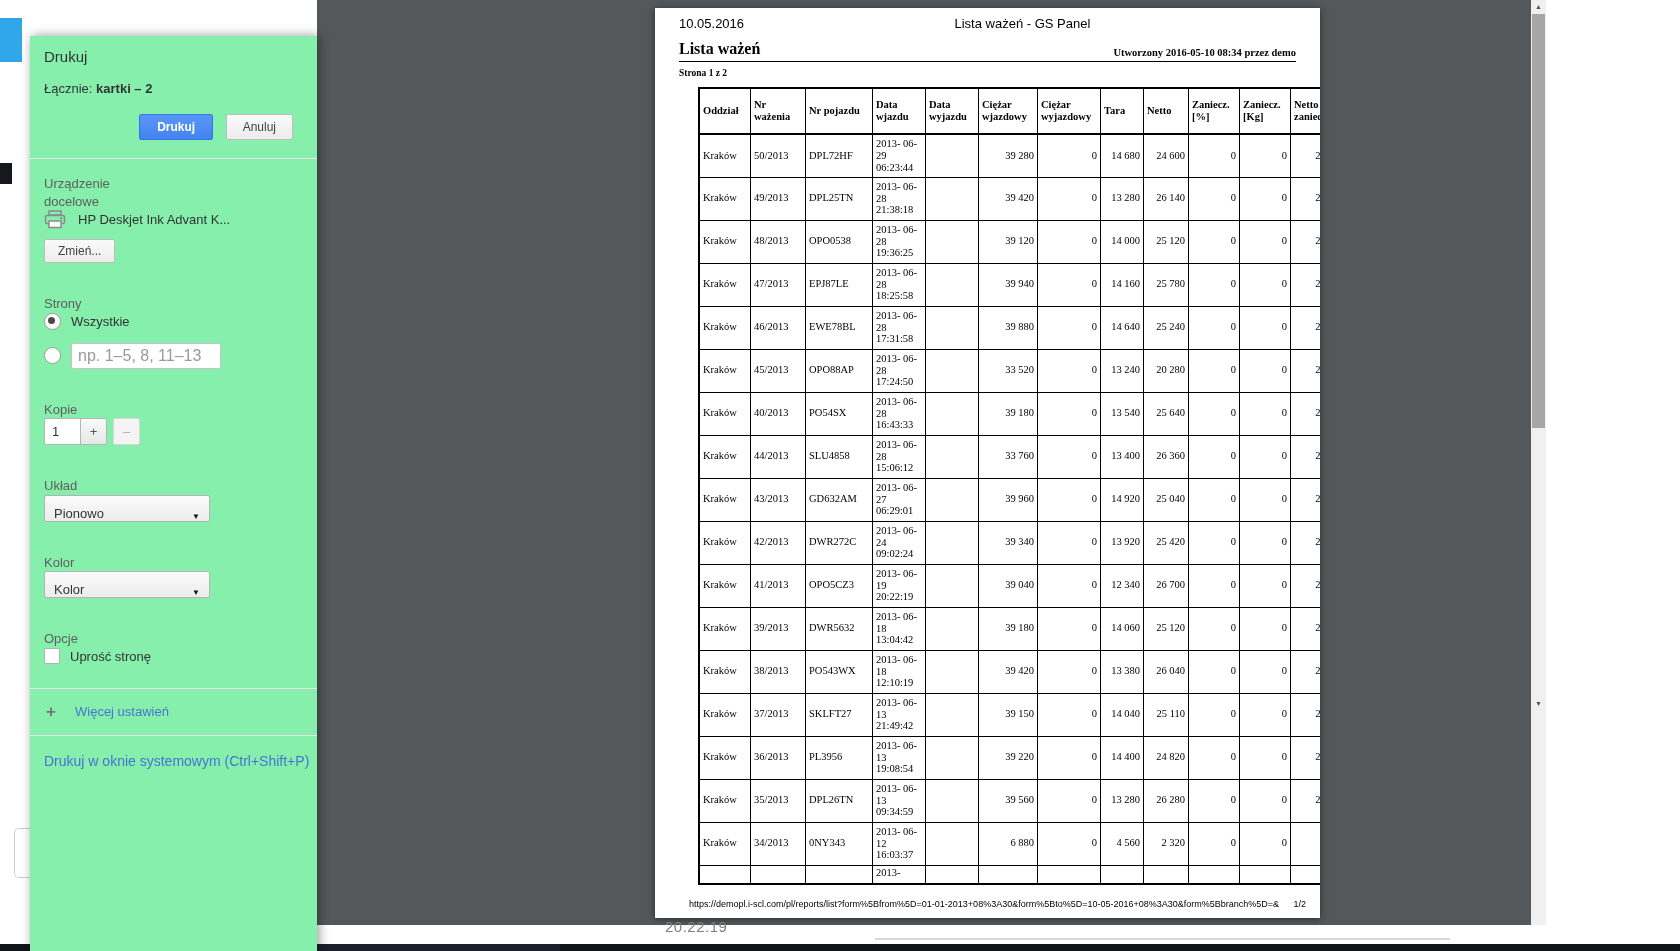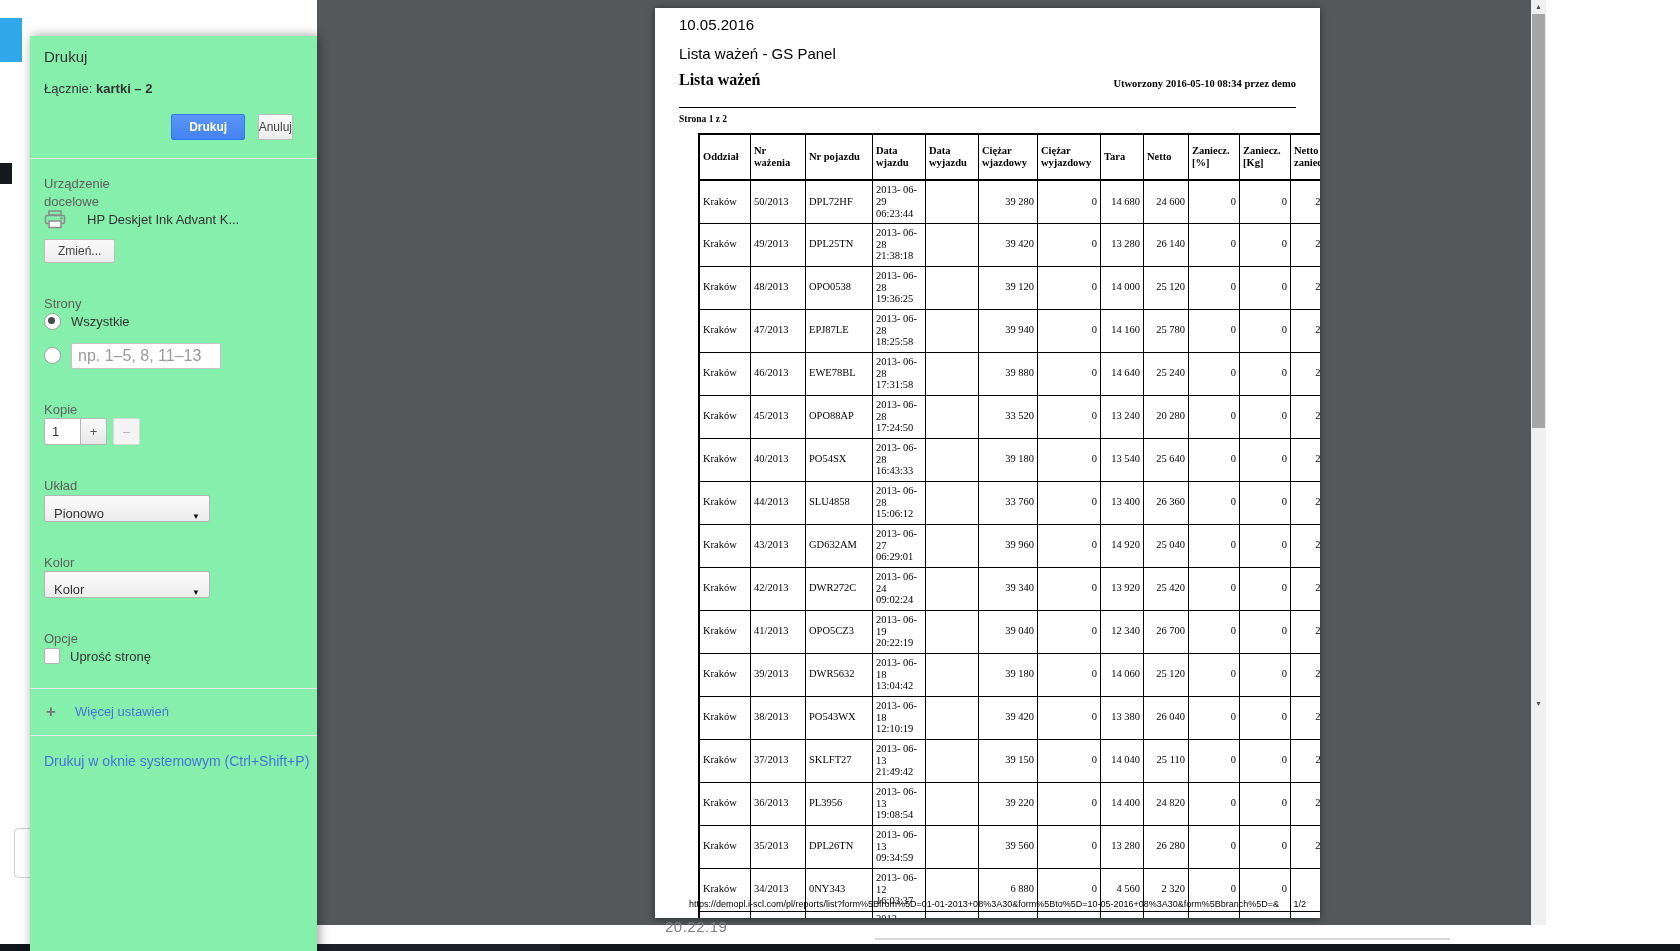--- a/index.html
+++ b/index.html
@@ -15,25 +15,25 @@
   .thin-rule{position:absolute;left:875px;top:938px;width:575px;height:2px;background:#d8d8d8;}
   .taskbar{position:absolute;left:0;top:944px;width:1680px;height:7px;background:#10151c;}
   .taskbar .seg1{position:absolute;left:92px;top:0;width:122px;height:7px;background:#2a3140;}
   .taskbar .seg2{position:absolute;left:300px;top:0;width:260px;height:7px;background:#1b212b;}
 
   
   .backdrop{position:absolute;left:317px;top:0;width:1214px;height:925px;background:#54585b;}
   .paper{position:absolute;left:338px;top:8px;width:665px;height:910px;background:#ffffff;
          box-shadow:0 1px 7px rgba(0,0,0,.5);overflow:hidden;color:#000;
          font-family:"Liberation Serif",serif;}
-  .p-header{display:flex;padding:8px 24px 0;font-family:"Liberation Sans",sans-serif;font-size:15px;flex-direction:column;}
+  .p-header{display:flex;padding:8px 24px 0;font-family:"Liberation Sans",sans-serif;font-size:13px;}
   .p-header span{flex:1;}
-  .p-header .center{text-align:left;margin-top:12px;}
+  .p-header .center{text-align:right;}
   .title-row{display:flex;justify-content:space-between;align-items:flex-end;margin:9px 24px 0;
-             border-bottom:1px solid #000;padding-bottom:18px;}
+             border-bottom:1px solid #000;padding-bottom:3px;}
   .title-row h2{font-size:16px;margin:0;font-weight:bold;}
   .created{font-size:10.5px;font-weight:bold;}
   .page-indicator{margin:6px 24px 0;font-size:9.5px;font-weight:bold;}
 
   table.report{margin:9px 0 0 43px;border-collapse:collapse;table-layout:fixed;width:588px;
                border:2px solid #000;font-size:10.5px;line-height:1.15;}
   .report th,.report td{border:1px solid #000;padding:1px 3px;vertical-align:middle;overflow:hidden;}
   .report thead th{font-weight:bold;text-align:left;border-bottom:2px solid #000;height:42px;line-height:1.1;}
   .report tbody tr{height:43px;}
   .report td.num{text-align:right;}
@@ -51,31 +51,31 @@
             font-size:9px;white-space:nowrap;}
   .p-footer .url{overflow:hidden;max-width:590px;}
 
   
   .dialog{position:absolute;left:30px;top:0;width:287px;height:925px;background:#86efac;
           box-shadow:2px 0 10px rgba(0,0,0,.4);z-index:2;margin-top:36px;}
   .dlg-header{padding:12px 24px 18px 14px;border-bottom:1px solid #e6e6e6;}
   .dlg-header h1{font-size:15px;font-weight:normal;color:#333;margin:0;}
   .total{margin:16px 0 0;font-size:13px;color:#333;}
   .btn-row{margin-top:18px;text-align:right;}
-  .btn{font-size:12px;padding:5px 0;border:1px solid #bdbdbd;border-radius:2px;
+  .btn{font-size:12px;padding:5px 16px;border:1px solid #bdbdbd;border-radius:2px;
        background:linear-gradient(#fafafa,#ececec);color:#444;margin-left:8px;cursor:pointer;
        font-family:"Liberation Sans",sans-serif;}
   .btn.primary{background:linear-gradient(#5b96f7,#4383f0);border-color:#3079ed;color:#fff;
                font-weight:bold;padding:5px 17px;}
   .btn.small{margin:10px 0 0;padding:4px 13px;}
   .row{display:flex;margin:30px 0 0 14px;flex-direction:column;}
   .row.dest{margin-top:14px;}
   .lbl{width:83px;font-size:13px;color:#5f5f5f;padding-top:2px;flex-shrink:0;line-height:1.35;}
   .ctl{flex:1;padding-right:24px;}
-  .printer-line{display:flex;align-items:center;gap:21px;font-size:13px;color:#333;}
+  .printer-line{display:flex;align-items:center;gap:12px;font-size:13px;color:#333;}
   .printer-icon svg{display:block;}
   .radio-line{display:flex;align-items:center;}
   .radio-line + .radio-line{margin-top:13px;}
   .radio{width:15px;height:15px;border:1px solid #9d9d9d;border-radius:50%;background:#fdfdfd;
          margin-right:10px;position:relative;flex-shrink:0;}
   .radio.checked::after{content:"";position:absolute;left:3px;top:3px;width:7px;height:7px;
          background:#4a4a4a;border-radius:50%;}
   .radio-label{font-size:13px;color:#333;}
   .text-input{width:136px;height:24px;border:1px solid #c5c5c5;border-radius:2px;padding:0 6px;
               font-size:16px;color:#333;font-family:"Liberation Sans",sans-serif;}

